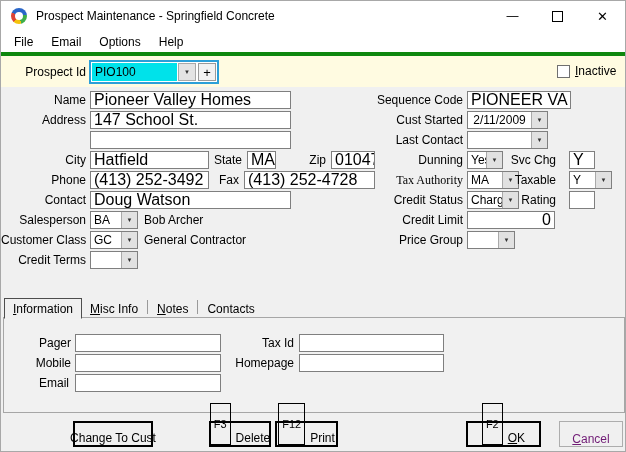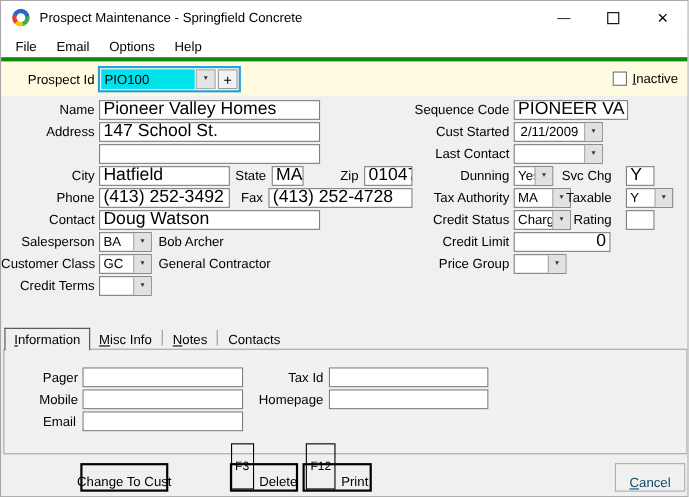--- a/index.html
+++ b/index.html
@@ -39,21 +39,21 @@
   .cb-a{width:15px;background:#e1e1e1;border-left:1px solid #a9a9a9;display:flex;align-items:center;justify-content:center;font-size:6px;color:#333;}
   .freetext{position:absolute;height:18px;line-height:18px;white-space:nowrap;}
   
   .tabs{position:absolute;top:295px;left:3px;height:22px;display:flex;align-items:flex-end;z-index:3;}
   .tab{padding:3px 8px 2px;white-space:nowrap;}
   .tab.active{border:1px solid #4d4d4d;border-bottom:1px solid #f0f0f0;background:#f0f0f0;margin-bottom:-1px;}
   .tabsep{width:1px;height:14px;background:#9a9a9a;margin:0 1px 4px 1px;}
   .tabbox{position:absolute;top:316px;left:2px;width:622px;height:96px;box-sizing:border-box;border:1px solid #a6a6a6;background:#f1f1f1;}
   
   .btn{position:absolute;top:420px;height:26px;box-sizing:border-box;border:2px solid #000;background:#f0f0f0;display:flex;align-items:flex-end;justify-content:center;gap:5px;font-size:12px;white-space:nowrap;}
-  .btn.disabled{border:1px solid #adadad;color:#0c4a6e;}
+  .btn.disabled{border:1px solid #adadad;color:#701a75;}
   .keycap{border:1px solid #000;padding:13px 3px;font-size:11px;line-height:14px;}
   u{text-decoration:underline;}
 </style>
 </head>
 <body>
 
 <div class="win">
 
   <div class="titlebar">
     <span class="app-icon">
@@ -151,21 +151,21 @@
   </div>
 
   <div class="lbl" style="left:330px;top:150px;width:132px;">Dunning</div>
   <div class="cb" style="left:466px;top:150px;width:36px;">
     <span class="cb-t">Yes</span>
     <span class="cb-a">▼</span>
   </div>
   <div class="lbl" style="left:507px;top:150px;width:48px;">Svc Chg</div>
   <div class="tb" style="left:568px;top:150px;width:26px;">Y</div>
 
-  <div class="lbl" style="left:330px;top:170px;width:132px;">Tax Authority</div>
+  <div class="lbl" style="left:330px;top:170px;width:132px;font-family:Liberation Serif, serif;">Tax Authority</div>
   <div class="cb" style="left:466px;top:170px;width:52px;">
     <span class="cb-t">MA</span>
     <span class="cb-a">▼</span>
   </div>
   <div class="lbl" style="left:507px;top:170px;width:48px;">Taxable</div>
   <div class="cb" style="left:568px;top:170px;width:43px;">
     <span class="cb-t">Y</span>
     <span class="cb-a">▼</span>
   </div>
 
@@ -213,17 +213,21 @@
     <span>Change To Cust</span>
   </div>
   <div class="btn" style="left:208px;width:62px;">
     <span class="keycap">F3</span>
     <span>Delete</span>
   </div>
   <div class="btn" style="left:274px;width:63px;">
     <span class="keycap">F12</span>
     <span>Print</span>
   </div>
+  <div class="btn" style="left:465px;width:75px;">
+    <span class="keycap">F2</span>
+    <span><u>O</u>K</span>
+  </div>
   <div class="btn disabled" style="left:558px;width:64px;">
     <span><u>C</u>ancel</span>
   </div>
 
 </div>
 
 </body></html>

